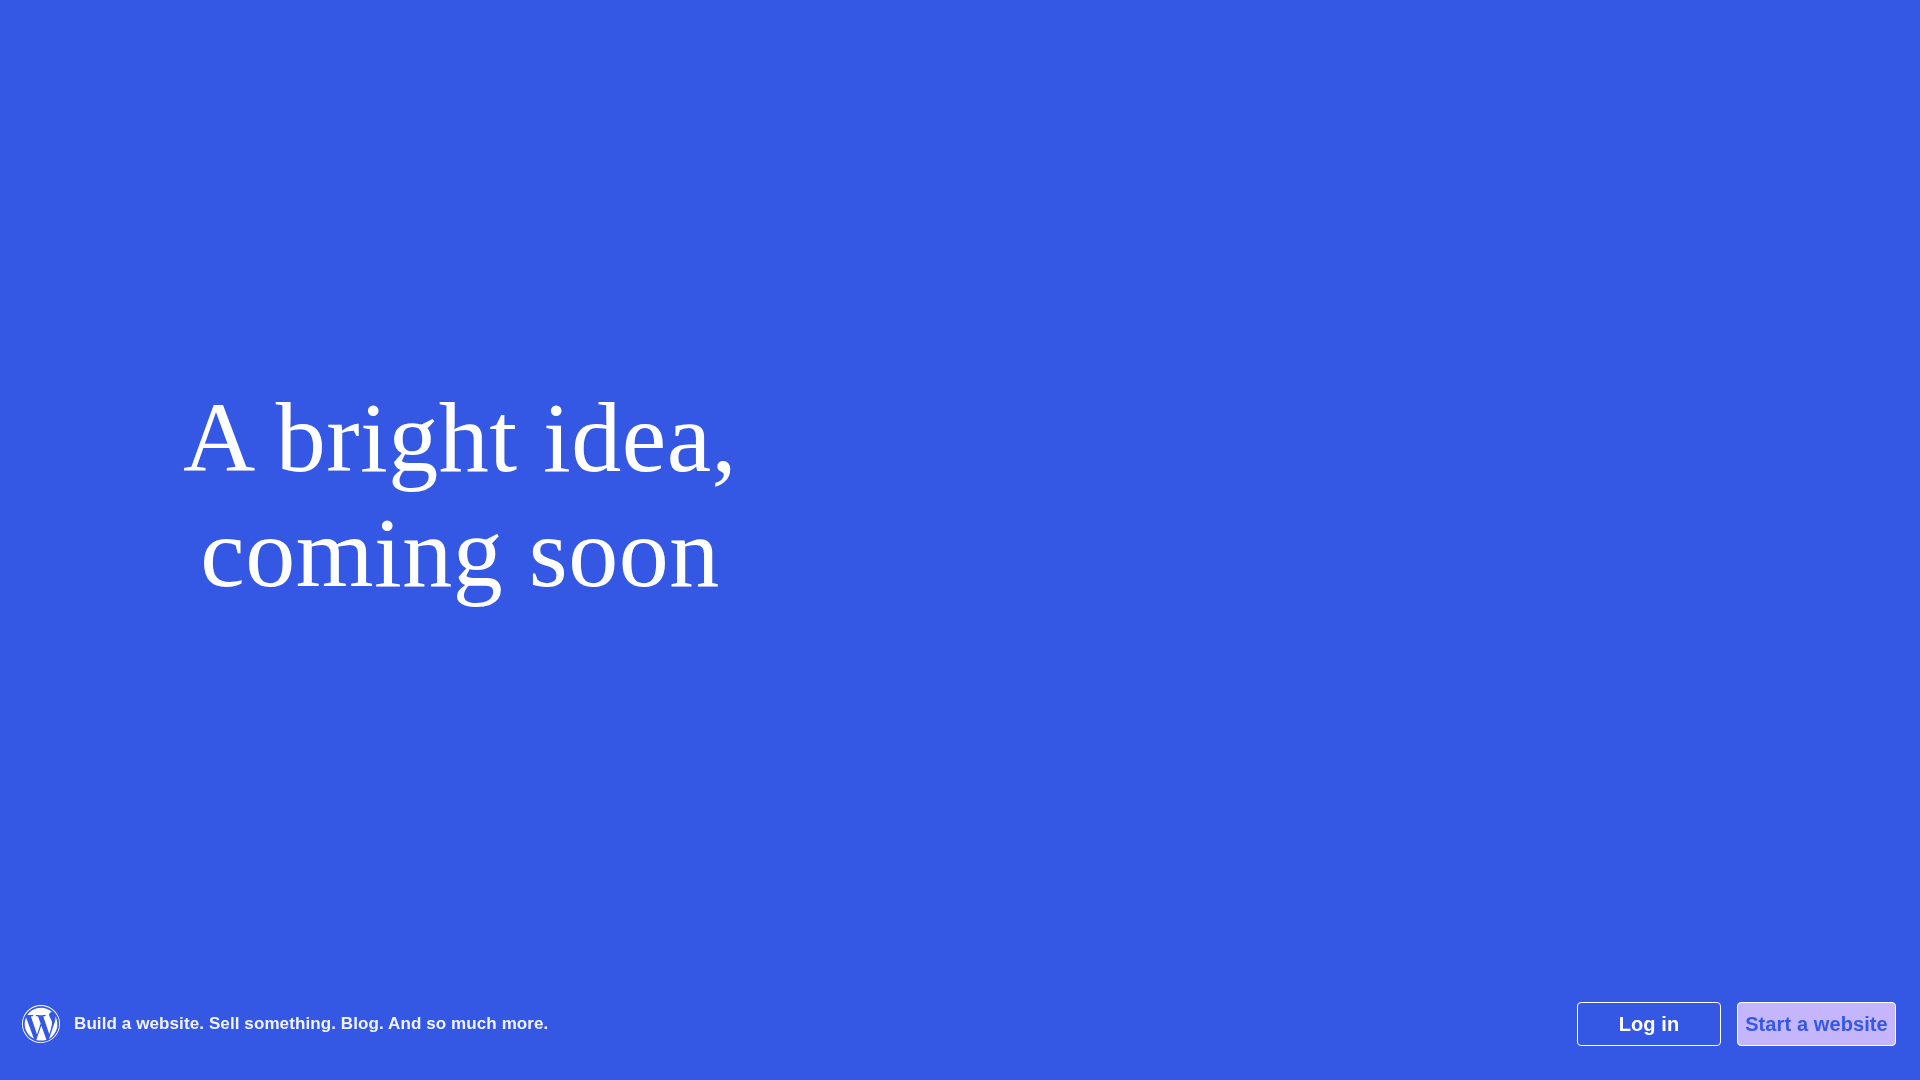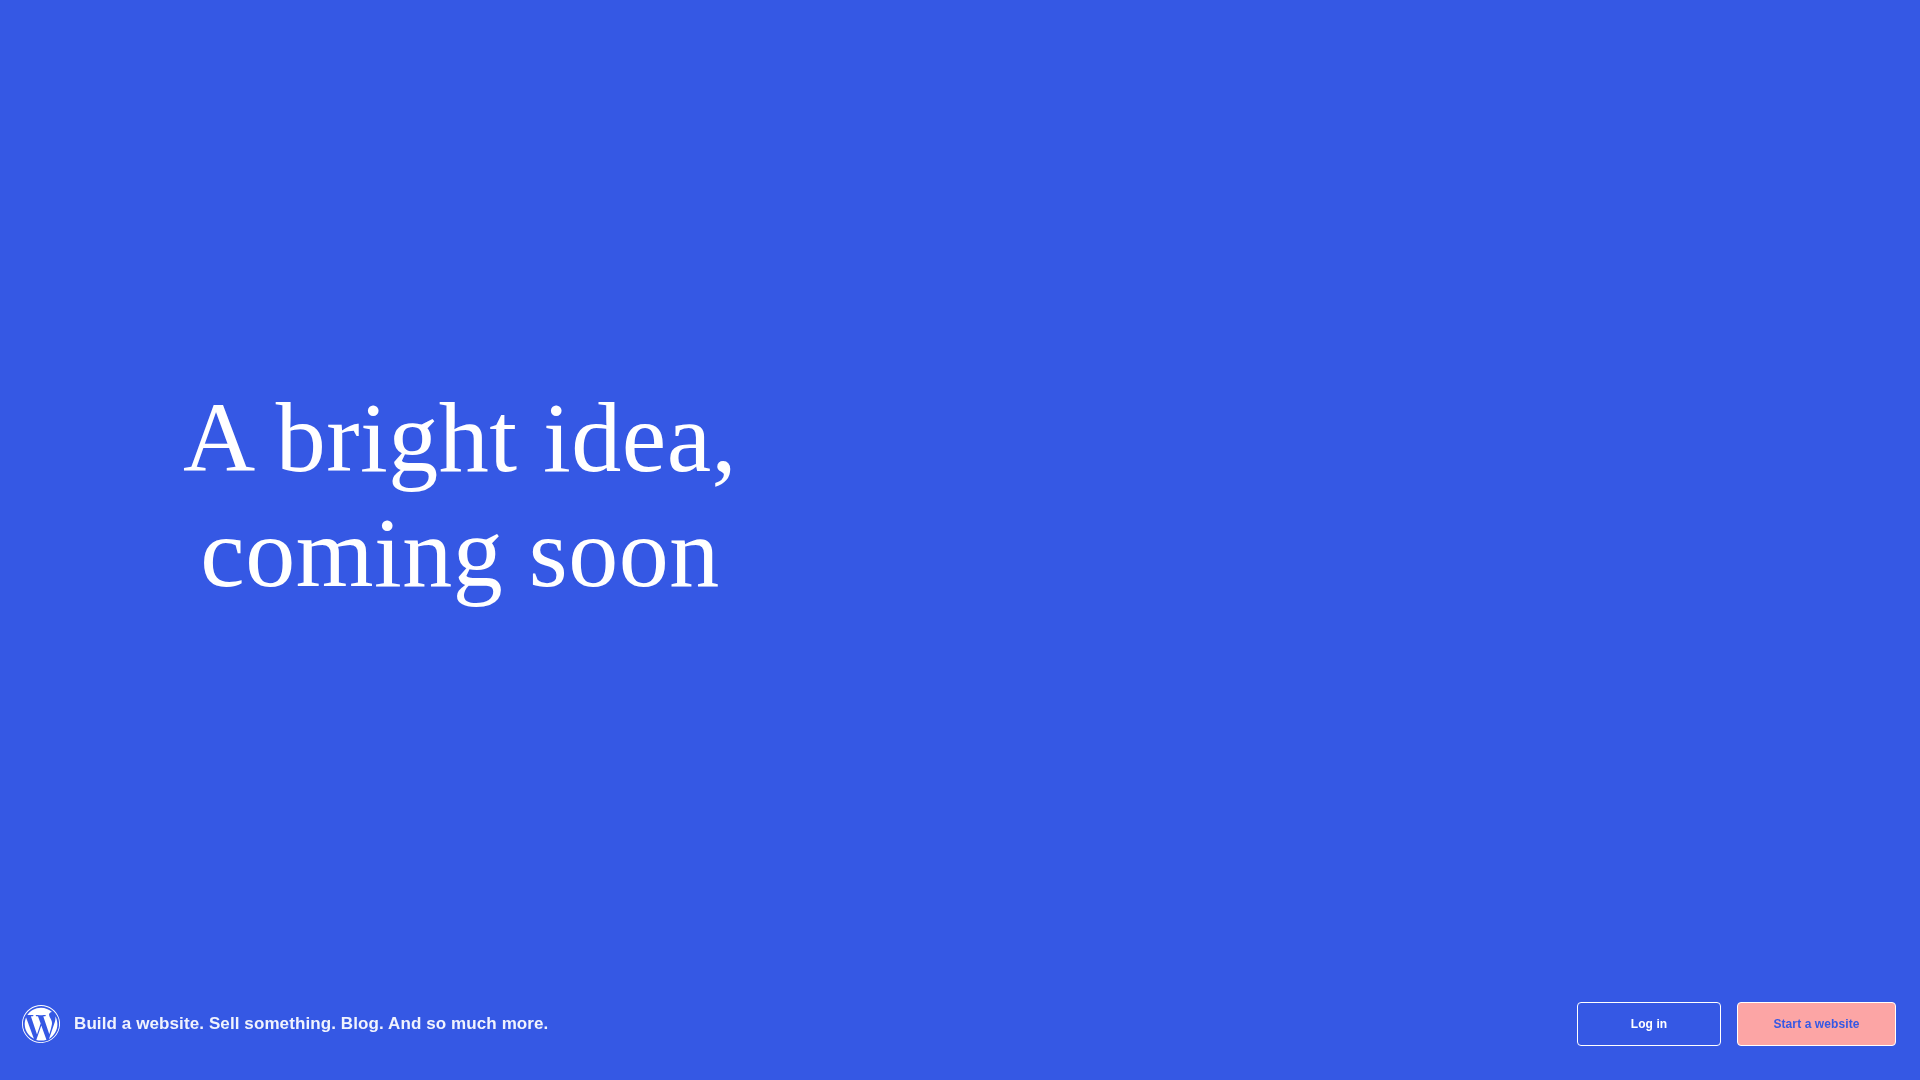--- a/index.html
+++ b/index.html
@@ -83,40 +83,40 @@
     gap: 16px;
   }
 
   .btn {
     display: inline-flex;
     align-items: center;
     justify-content: center;
     height: 44px;
     border-radius: 4px;
     font-family: "Liberation Sans", sans-serif;
-    font-size: 12px;
+    font-size: 20px;
     font-weight: 700;
     letter-spacing: 0.1px;
     cursor: pointer;
     text-decoration: none;
     white-space: nowrap;
   }
 
   .btn-login {
     min-width: 144px;
     padding: 0 22px;
     background: transparent;
     border: 1px solid #FFFFFF;
     color: #FFFFFF;
   }
 
   .btn-start {
     min-width: 159px;
     padding: 0 4px;
-    background: #fca5a5;
+    background: #c4b5fd;
     border: 1px solid #FFFFFF;
     color: #3558E4;
   }
 </style>
 </head>
 <body>
 
 <div class="hero">
   <h1 class="headline">A bright idea,
 coming soon</h1>

